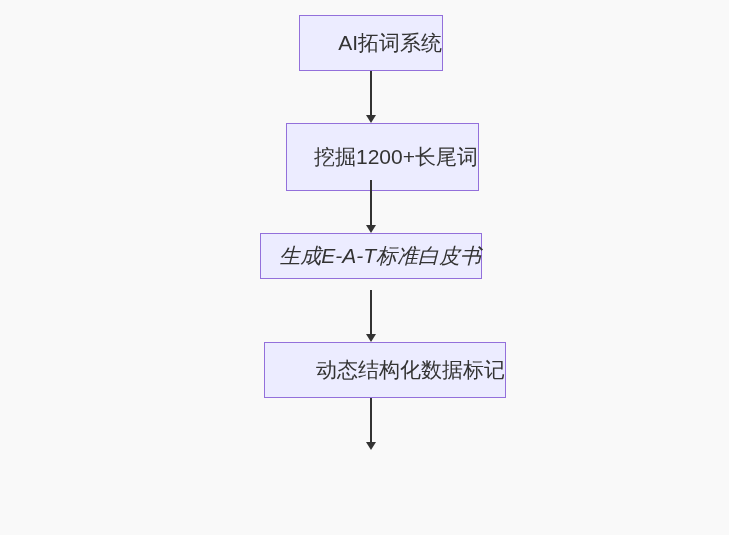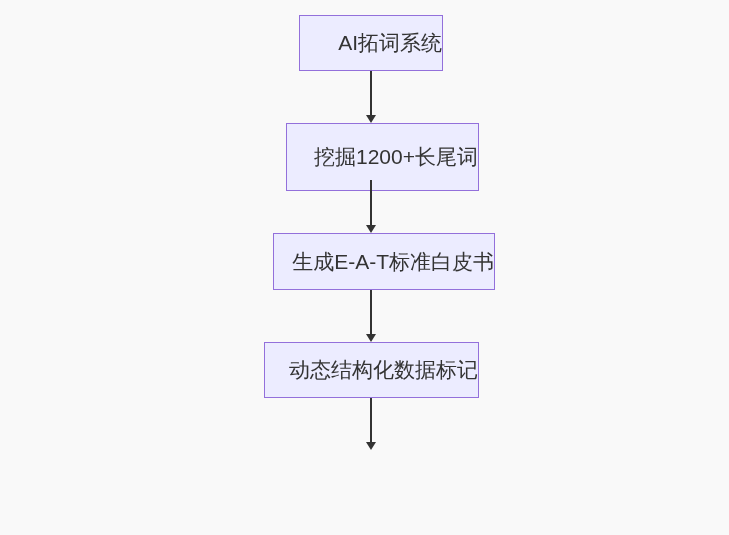--- a/index.html
+++ b/index.html
@@ -23,22 +23,22 @@
     justify-content: flex-end;
     background: var(--node-fill, #ECECFF);
     border: 1px solid var(--node-border, #9370DB);
     color: var(--text, #333333);
     font-size: 21px;
     text-align: center;
     white-space: nowrap;
   }
   .node-1 { left: 299px; top: 15px;  width: 144px; height: 56px; }
   .node-2 { left: 271px; top: 123px; width: 193px; height: 68px; margin-left: 15px; }
-  .node-3 { left: 273px; top: 233px; width: 222px; height: 57px; }
-  .node-4 { left: 264px; top: 342px; width: 215px; height: 56px; }
+  .node-3 { left: 260px; top: 233px; width: 222px; height: 46px; font-style: italic; }
+  .node-4 { left: 264px; top: 342px; width: 242px; height: 56px; }
   .node-5 { left: 254px; top: 450px; width: 232px; height: 56px; }
 
   .edge {
     position: absolute;
     left: 365px;          
     width: 12px;
     display: flex;
     flex-direction: column;
     align-items: center;
   }

